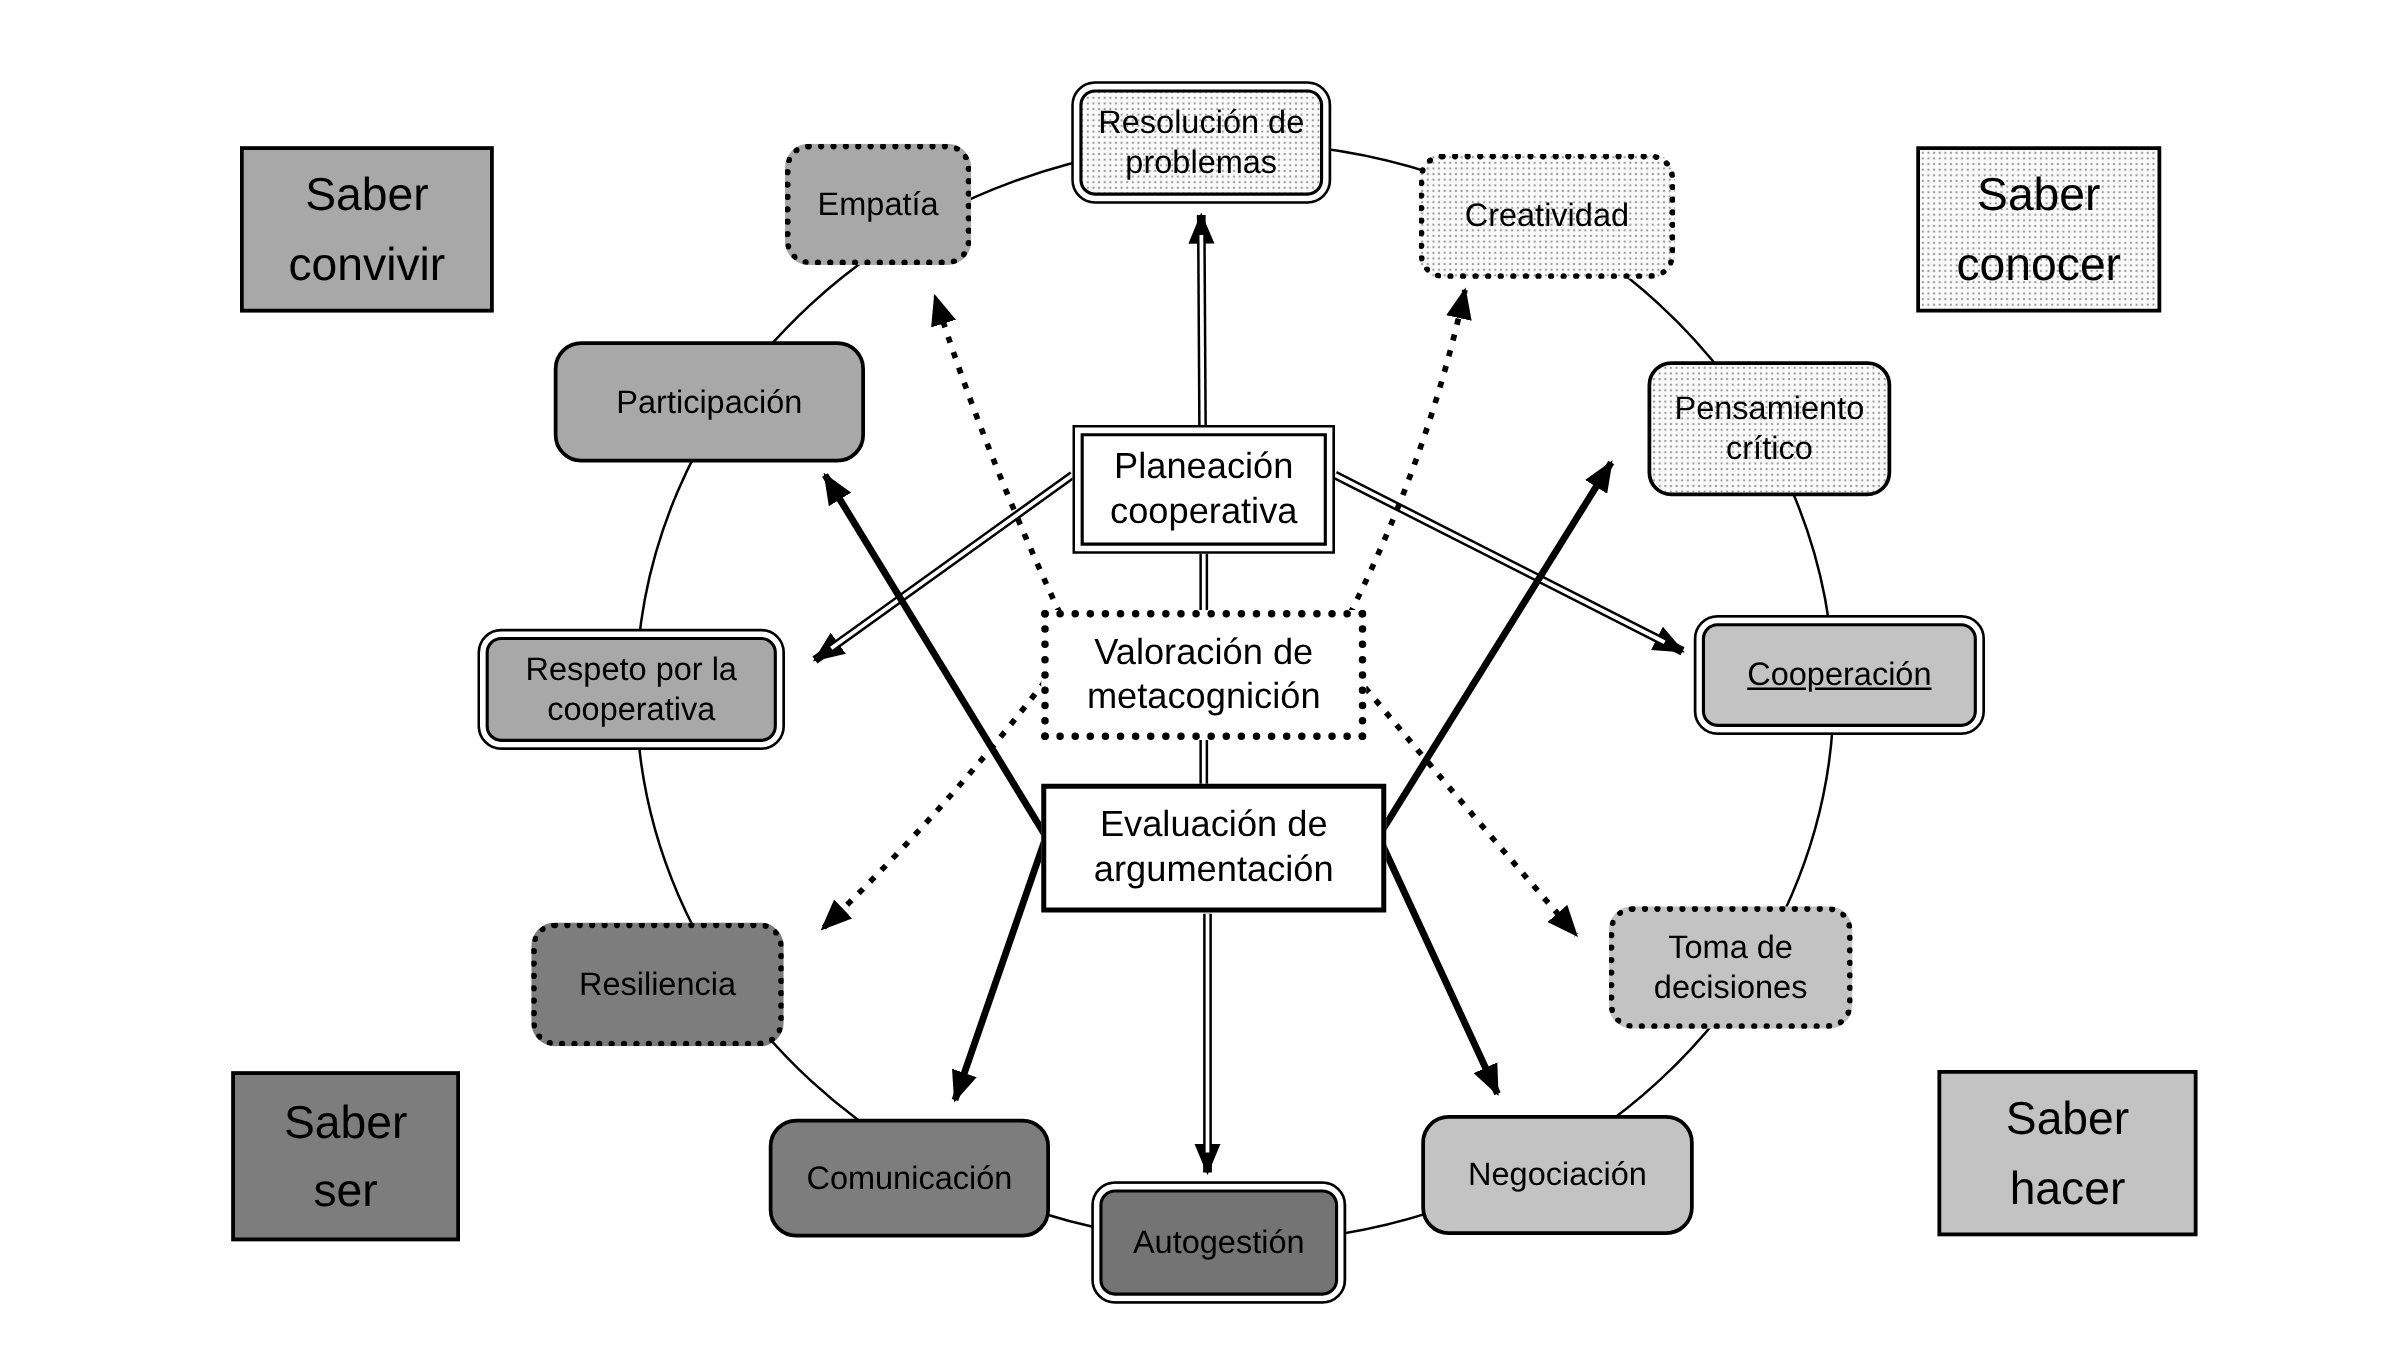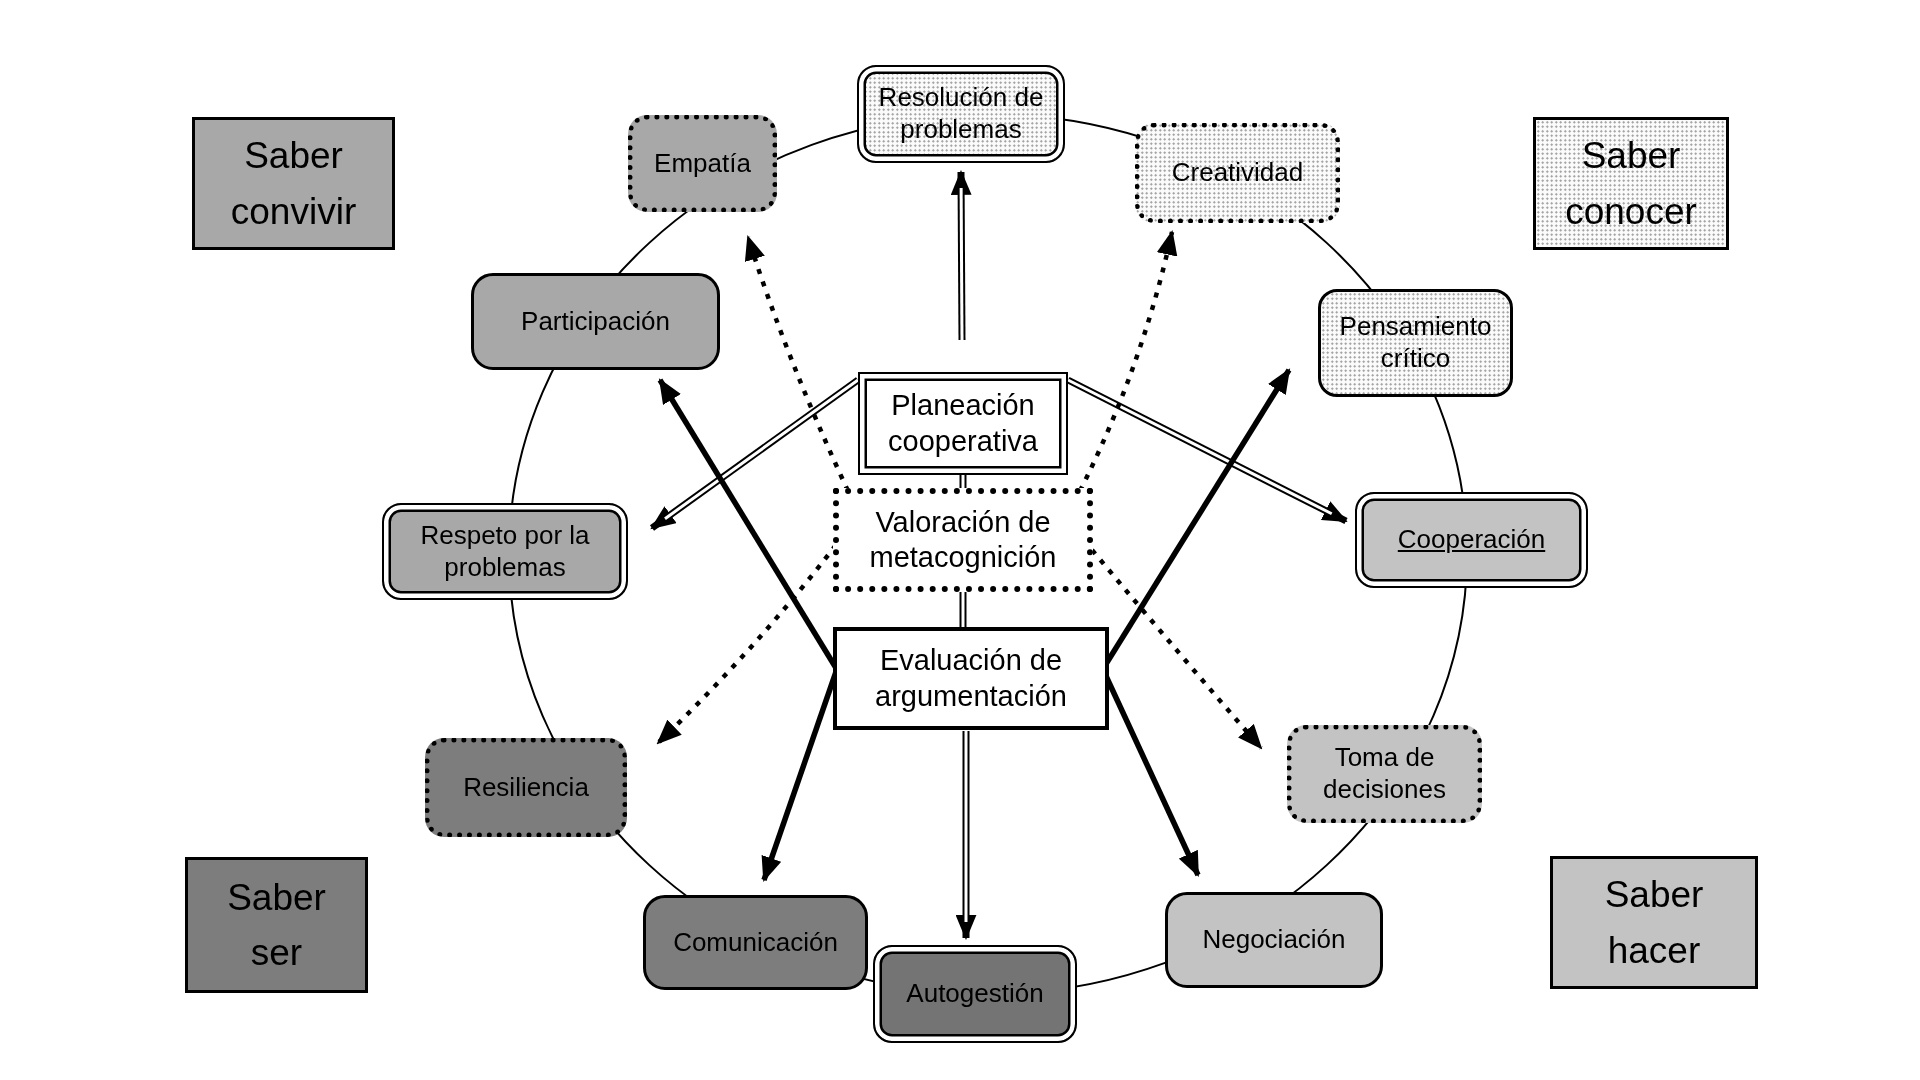--- a/index.html
+++ b/index.html
@@ -3,21 +3,21 @@
 <meta charset="utf-8">
 <style>
   html,body{margin:0;padding:0;background:#ffffff;}
   body{width:1920px;height:1080px;overflow:hidden;
        font-family:"Liberation Sans", sans-serif;color:#000;}
   #canvas{position:relative;width:1920px;height:1080px;background:#ffffff;}
   #wires{position:absolute;left:0;top:0;z-index:0;}
   .node{position:absolute;z-index:1;display:flex;align-items:center;justify-content:center;
         text-align:center;box-sizing:border-box;font-size:26px;line-height:1.22;padding:4px 0;}
   .rounded{border-radius:19px;}
-  .r20{border-radius:22px;margin-left:28px;}
+  .r20{border-radius:22px;}
   
   .f-med{background:#a8a8a8;}
   .f-light{background:#c3c3c3;}
   .f-dark{background:#7d7d7d;}
   .f-darker{background:#747474;}
   .f-white{background:#ffffff;}
   .f-dots{background-color:#fbfbfb;
           background-image:radial-gradient(#9e9e9e 1.1px, transparent 1.2px);
           background-size:4.5px 4.5px;}
   
@@ -102,21 +102,21 @@
 
   <div class="node rounded f-dots b-double" style="left:857px;top:65px;width:208px;height:98px;">Resolución de problemas</div>
   <div class="node rounded f-dots b-dotted" style="left:1135px;top:123px;width:205px;height:100px;">Creatividad</div>
   <div class="node rounded f-dots b-solid" style="left:1318px;top:289px;width:195px;height:108px;">Pensamiento crítico</div>
   <div class="node rounded f-light b-double" style="left:1355px;top:492px;width:233px;height:96px;text-decoration:underline;">Cooperación</div>
   <div class="node rounded f-light b-dotted" style="left:1287px;top:725px;width:195px;height:98px;">Toma de decisiones</div>
   <div class="node r20 f-light b-solid" style="left:1137px;top:892px;width:218px;height:96px;">Negociación</div>
   <div class="node rounded f-darker b-double" style="left:873px;top:945px;width:204px;height:98px;">Autogestión</div>
   <div class="node r20 f-dark b-solid" style="left:615px;top:895px;width:225px;height:95px;">Comunicación</div>
   <div class="node rounded f-dark b-dotted" style="left:425px;top:738px;width:202px;height:99px;">Resiliencia</div>
-  <div class="node rounded f-med b-double" style="left:382px;top:503px;width:246px;height:97px;">Respeto por la problemas</div>
+  <div class="node rounded f-med b-double" style="left:382px;top:503px;width:246px;height:97px;">Respeto por la cooperativa</div>
   <div class="node r20 f-med b-solid" style="left:443px;top:273px;width:249px;height:97px;">Participación</div>
   <div class="node rounded f-med b-dotted" style="left:628px;top:115px;width:149px;height:97px;text-align:right;">Empatía</div>
 
-  <div class="node center-box f-white b-double" style="left:858px;top:340px;width:210px;height:103px;border-radius:0;margin-top:32px;">Planeación cooperativa</div>
+  <div class="node center-box f-white b-double" style="left:858px;top:340px;width:210px;height:103px;border-radius:0;">Planeación cooperativa</div>
   <div class="node center-box f-white b-dotted6" style="left:833px;top:488px;width:260px;height:104px;">Valoración de metacognición</div>
   <div class="node center-box f-white b-solid4" style="left:833px;top:627px;width:276px;height:103px;">Evaluación de argumentación</div>
 
 </div>
 
 </body></html>

